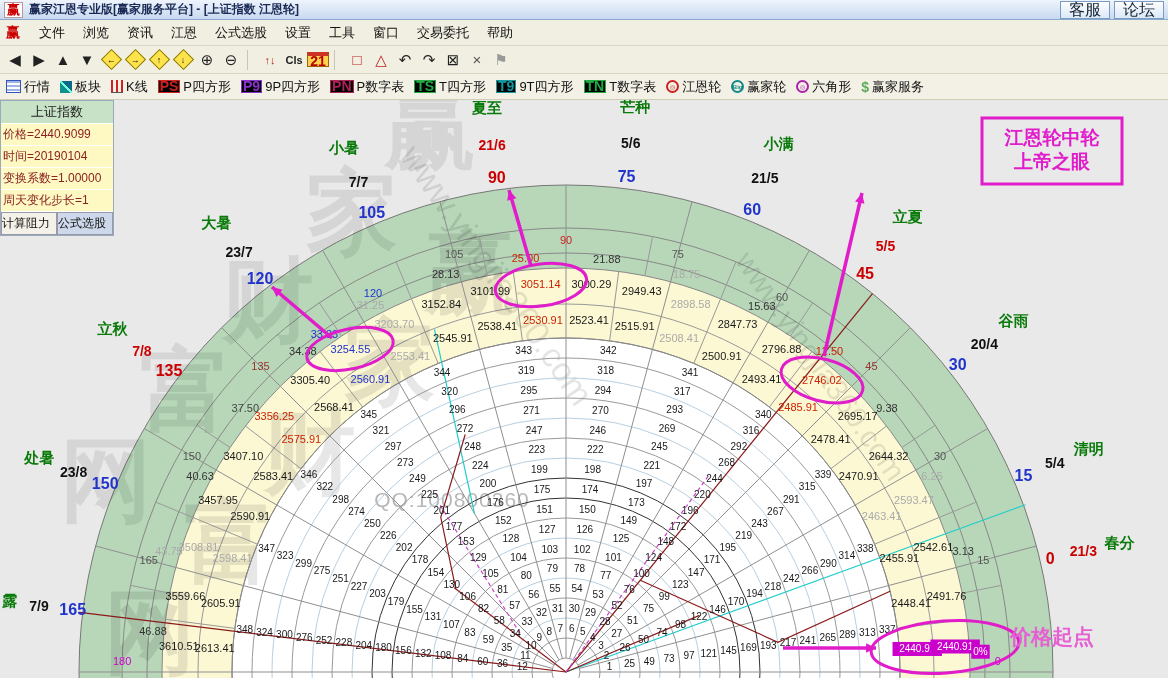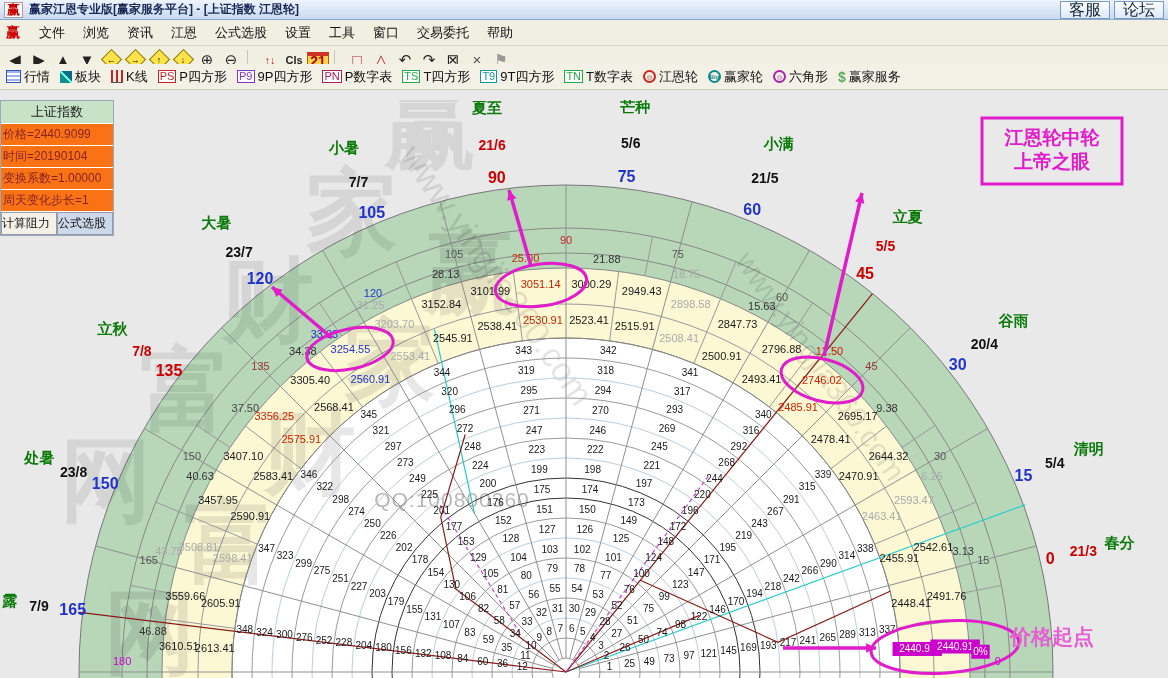--- a/index.html
+++ b/index.html
@@ -22,39 +22,39 @@
     border-bottom:1px solid #d8d5c2;display:flex;align-items:center;padding-left:4px;box-sizing:border-box;gap:2px;}
   .tool{min-width:22px;height:22px;display:flex;align-items:center;justify-content:center;
     font-size:15px;color:#222;}
   .tool.sep{min-width:6px;border-left:1px solid #c8c5b2;height:20px;margin:0 3px;}
   .tool .diamond{width:13px;height:13px;background:#ffe34d;border:1px solid #887700;
     transform:rotate(45deg);display:flex;align-items:center;justify-content:center;}
   .tool .diamond span{transform:rotate(-45deg);font-size:9px;color:#111;}
   .tool .cal{background:#ffd24d;border:1px solid #996600;border-top:4px solid #cc3322;
     font-size:14px;color:#b00;padding:0 2px;line-height:10px;font-weight:bold;}
   .tool.txt{font-size:11px;font-weight:bold;}
-  .toolbar2{position:absolute;left:0;top:64px;width:1168px;height:26px;background:#f3f1e6;
+  .toolbar2{position:absolute;left:0;top:74px;width:1168px;height:26px;background:#f3f1e6;
     border-bottom:1px solid #cfccb8;display:flex;align-items:center;padding-left:6px;box-sizing:border-box;gap:10px;}
   .tb2-item{display:flex;align-items:center;gap:3px;font-size:13px;color:#111;}
-  .badge{font-size:11px;font-weight:normal;border:1px solid;padding:0 1px;line-height:11px;background:#ffffff;}
+  .badge{font-size:14px;font-weight:bold;border:1px solid;padding:0 1px;line-height:11px;background:#000000;}
   .ic-grid{width:13px;height:11px;border:1px solid #3355bb;
     background:repeating-linear-gradient(#9db4e4 0 2px,#fff 2px 4px);}
   .ic-blocks{width:12px;height:12px;background:
     linear-gradient(45deg,#0f8f8f 45%,#7fd 45% 55%,#0a6a8a 55%);}
   .ic-candle{width:12px;height:12px;background:
     repeating-linear-gradient(90deg,#c22 0 2px,transparent 2px 5px);border-bottom:1px solid #555;}
   .ring-ic{width:13px;height:13px;border-radius:50%;border:2px solid;display:flex;
     align-items:center;justify-content:center;font-size:6px;font-weight:bold;box-sizing:border-box;}
   .dollar{color:#5cab5c;font-weight:bold;font-size:14px;}
   
   .panel{position:absolute;left:0;top:100px;width:114px;z-index:5;border:1px solid #9ab;
     background:#fff;box-sizing:border-box;}
   .panel-title{background:#c8e2c8;text-align:center;font-size:13px;color:#222;
     border-bottom:1px solid #fff;padding:2px 0;}
-  .panel-row{background:#f97316;color:#8b2222;font-size:12px;padding:2px 1px 2px 2px;
+  .panel-row{background:#fef9c3;color:#8b2222;font-size:12px;padding:2px 1px 2px 2px;
     border-bottom:1px solid #fff;white-space:nowrap;overflow:hidden;}
   .panel-btns{display:flex;}
   .panel-btn{flex:1;text-align:left;font-size:12px;padding:2px 0;border:1px solid #99a;
     background:#f4f2e8;color:#111;}
   .panel-btn.alt{background:#cdd9ea;}
   
   #chart{position:absolute;left:0;top:100px;}
   text{font-family:"Liberation Sans","DejaVu Sans",sans-serif;}
 </style>
 </head>

